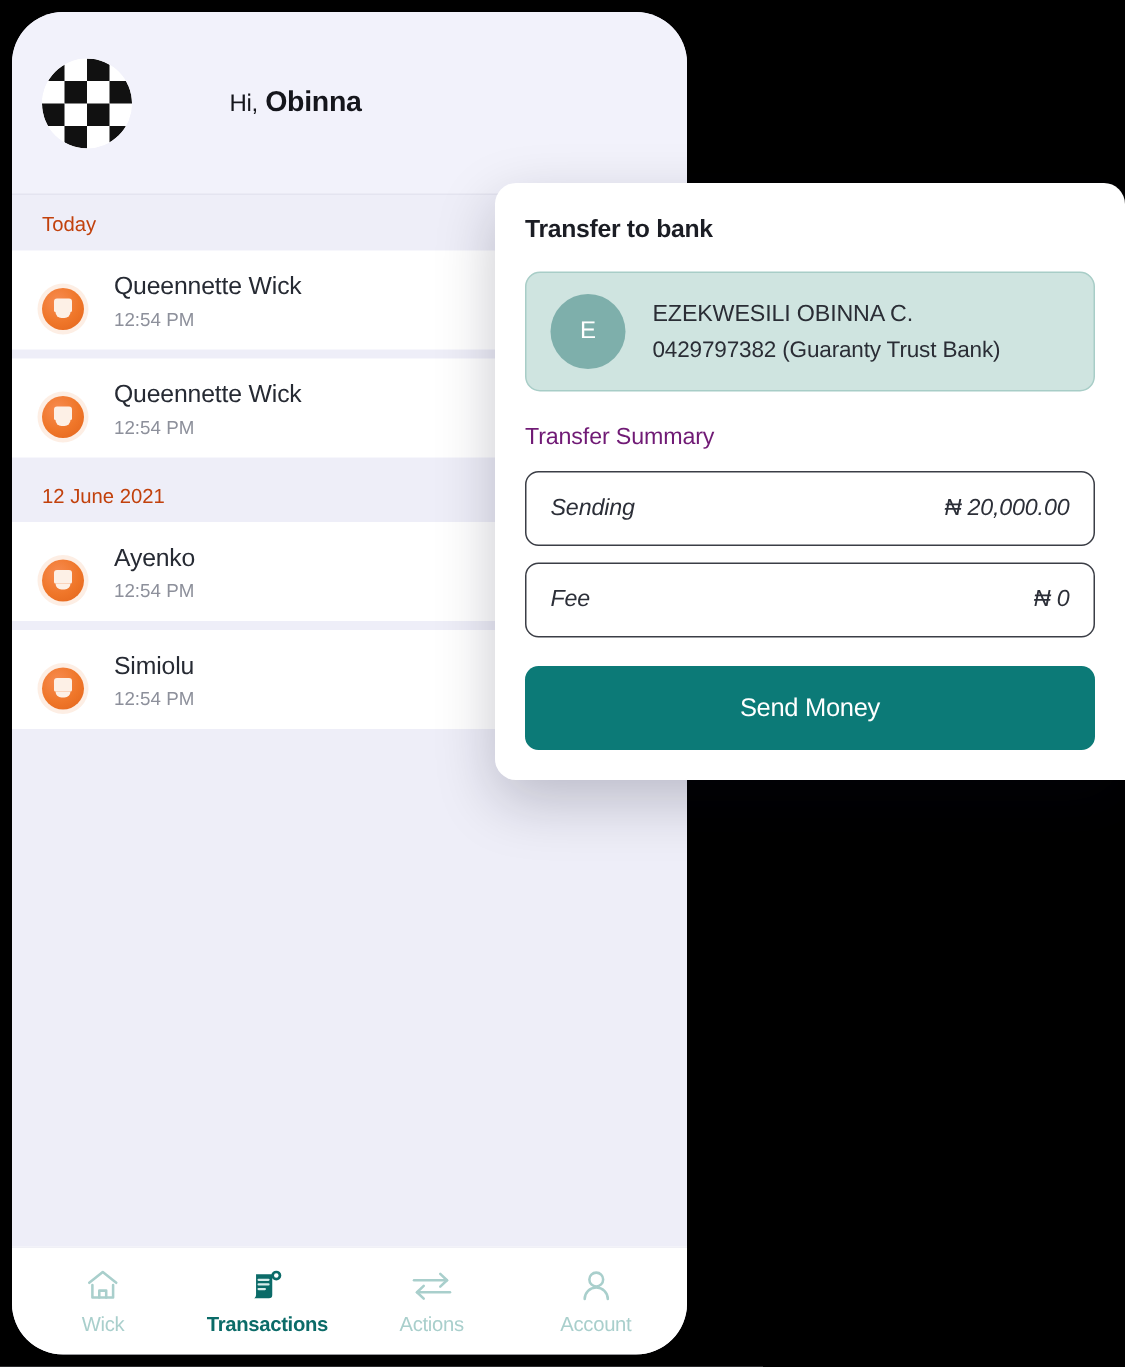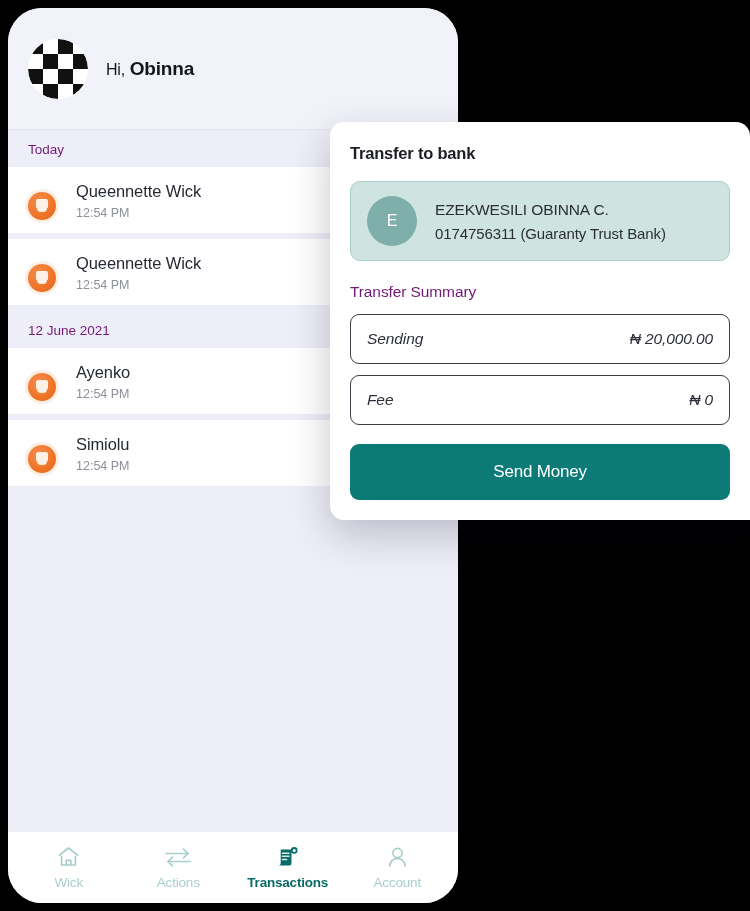--- a/index.html
+++ b/index.html
@@ -33,20 +33,21 @@
 
   
   .app-header {
     flex: 0 0 auto;
     height: 122px;
     background: #f2f2fb;
     display: flex;
     align-items: center;
     padding-left: 20px;
     border-bottom: 1px solid #e4e4f0;
+    gap: 47px;
   }
   .avatar-checker {
     width: 60px;
     height: 60px;
     border-radius: 50%;
     overflow: hidden;
     background: #ffffff;
     flex: 0 0 auto;
   }
   .avatar-checker svg { display: block; width: 60px; height: 60px; }
@@ -61,21 +62,21 @@
 
   
   .tx-scroll {
     flex: 1 1 auto;
     overflow: hidden;
     background: #eeeef8;
   }
   .tx-date-label {
     padding: 12px 20px 10px 20px;
     font-size: 13.5px;
-    color: #701a75;
+    color: #c2410c;
     background: #eeeef8;
   }
   .tx-row {
     background: #ffffff;
     display: flex;
     align-items: flex-end;
     padding: 13px 20px;
     min-height: 66px;
     margin-bottom: 6px;
   }
@@ -316,44 +317,44 @@
         <span class="nav-icon">
           <svg width="25" height="24" viewBox="0 0 25 24" fill="none" stroke="#a9cfcc" stroke-width="1.7" stroke-linecap="round" stroke-linejoin="round">
             <path d="M3.5 10.2 12.5 3l9 7.2"></path>
             <path d="M5.6 11.6V20h13.8v-8.4"></path>
             <path d="M10.2 20v-4.6h4.6V20"></path>
           </svg>
         </span>
         <span class="nav-label">Wick</span>
       </div>
 
+      <div class="nav-item active">
+        <span class="nav-icon">
+          <svg width="26" height="24" viewBox="0 0 26 24" fill="none">
+            <path d="M5 4.5h11.5v13.8a2.2 2.2 0 0 1-2.2 2.2H3.5a2.2 2.2 0 0 0 2.2-2.2V4.5Z" fill="#0b6b68"></path>
+            <path d="M7.4 8.2h6.6M7.4 11.3h6.6M7.4 14.4h4.2" stroke="#d7ecea" stroke-width="1.5" stroke-linecap="round"></path>
+            <circle cx="19.2" cy="5.4" r="3.3" fill="#0b6b68"></circle>
+            <circle cx="19.2" cy="5.4" r="1.5" fill="#ffffff"></circle>
+          </svg>
+        </span>
+        <span class="nav-label">Transactions</span>
+      </div>
+
       <div class="nav-item">
         <span class="nav-icon">
           <svg width="30" height="24" viewBox="0 0 30 24" fill="none" stroke="#a9cfcc" stroke-width="1.7" stroke-linecap="round" stroke-linejoin="round">
             <path d="M3 8.5h22"></path>
             <path d="M20.5 4.2 25 8.5l-4.5 4.3"></path>
             <path d="M27 16.5H5"></path>
             <path d="M9.5 12.2 5 16.5l4.5 4.3"></path>
           </svg>
         </span>
         <span class="nav-label">Actions</span>
       </div>
 
-      <div class="nav-item active">
-        <span class="nav-icon">
-          <svg width="26" height="24" viewBox="0 0 26 24" fill="none">
-            <path d="M5 4.5h11.5v13.8a2.2 2.2 0 0 1-2.2 2.2H3.5a2.2 2.2 0 0 0 2.2-2.2V4.5Z" fill="#0b6b68"></path>
-            <path d="M7.4 8.2h6.6M7.4 11.3h6.6M7.4 14.4h4.2" stroke="#d7ecea" stroke-width="1.5" stroke-linecap="round"></path>
-            <circle cx="19.2" cy="5.4" r="3.3" fill="#0b6b68"></circle>
-            <circle cx="19.2" cy="5.4" r="1.5" fill="#ffffff"></circle>
-          </svg>
-        </span>
-        <span class="nav-label">Transactions</span>
-      </div>
-
       <div class="nav-item">
         <span class="nav-icon">
           <svg width="25" height="24" viewBox="0 0 25 24" fill="none" stroke="#a9cfcc" stroke-width="1.7" stroke-linecap="round" stroke-linejoin="round">
             <circle cx="12.5" cy="8" r="4.6"></circle>
             <path d="M4.8 21a7.7 7.7 0 0 1 15.4 0"></path>
           </svg>
         </span>
         <span class="nav-label">Account</span>
       </div>
 
@@ -361,21 +362,21 @@
   </div>
 
   <div id="transfer-card">
 
     <div class="card-title">Transfer to bank</div>
 
     <div class="recipient">
       <div class="recipient-avatar">E</div>
       <div class="recipient-text">
         <div class="recipient-name">EZEKWESILI OBINNA C.</div>
-        <div class="recipient-acct">0174756311 (Guaranty Trust Bank)</div>
+        <div class="recipient-acct">0429797382 (Guaranty Trust Bank)</div>
       </div>
     </div>
 
     <div class="summary-title">Transfer Summary</div>
 
     <div class="summary-row">
       <span class="summary-label">Sending</span>
       <span class="summary-value">₦ 20,000.00</span>
     </div>
 

